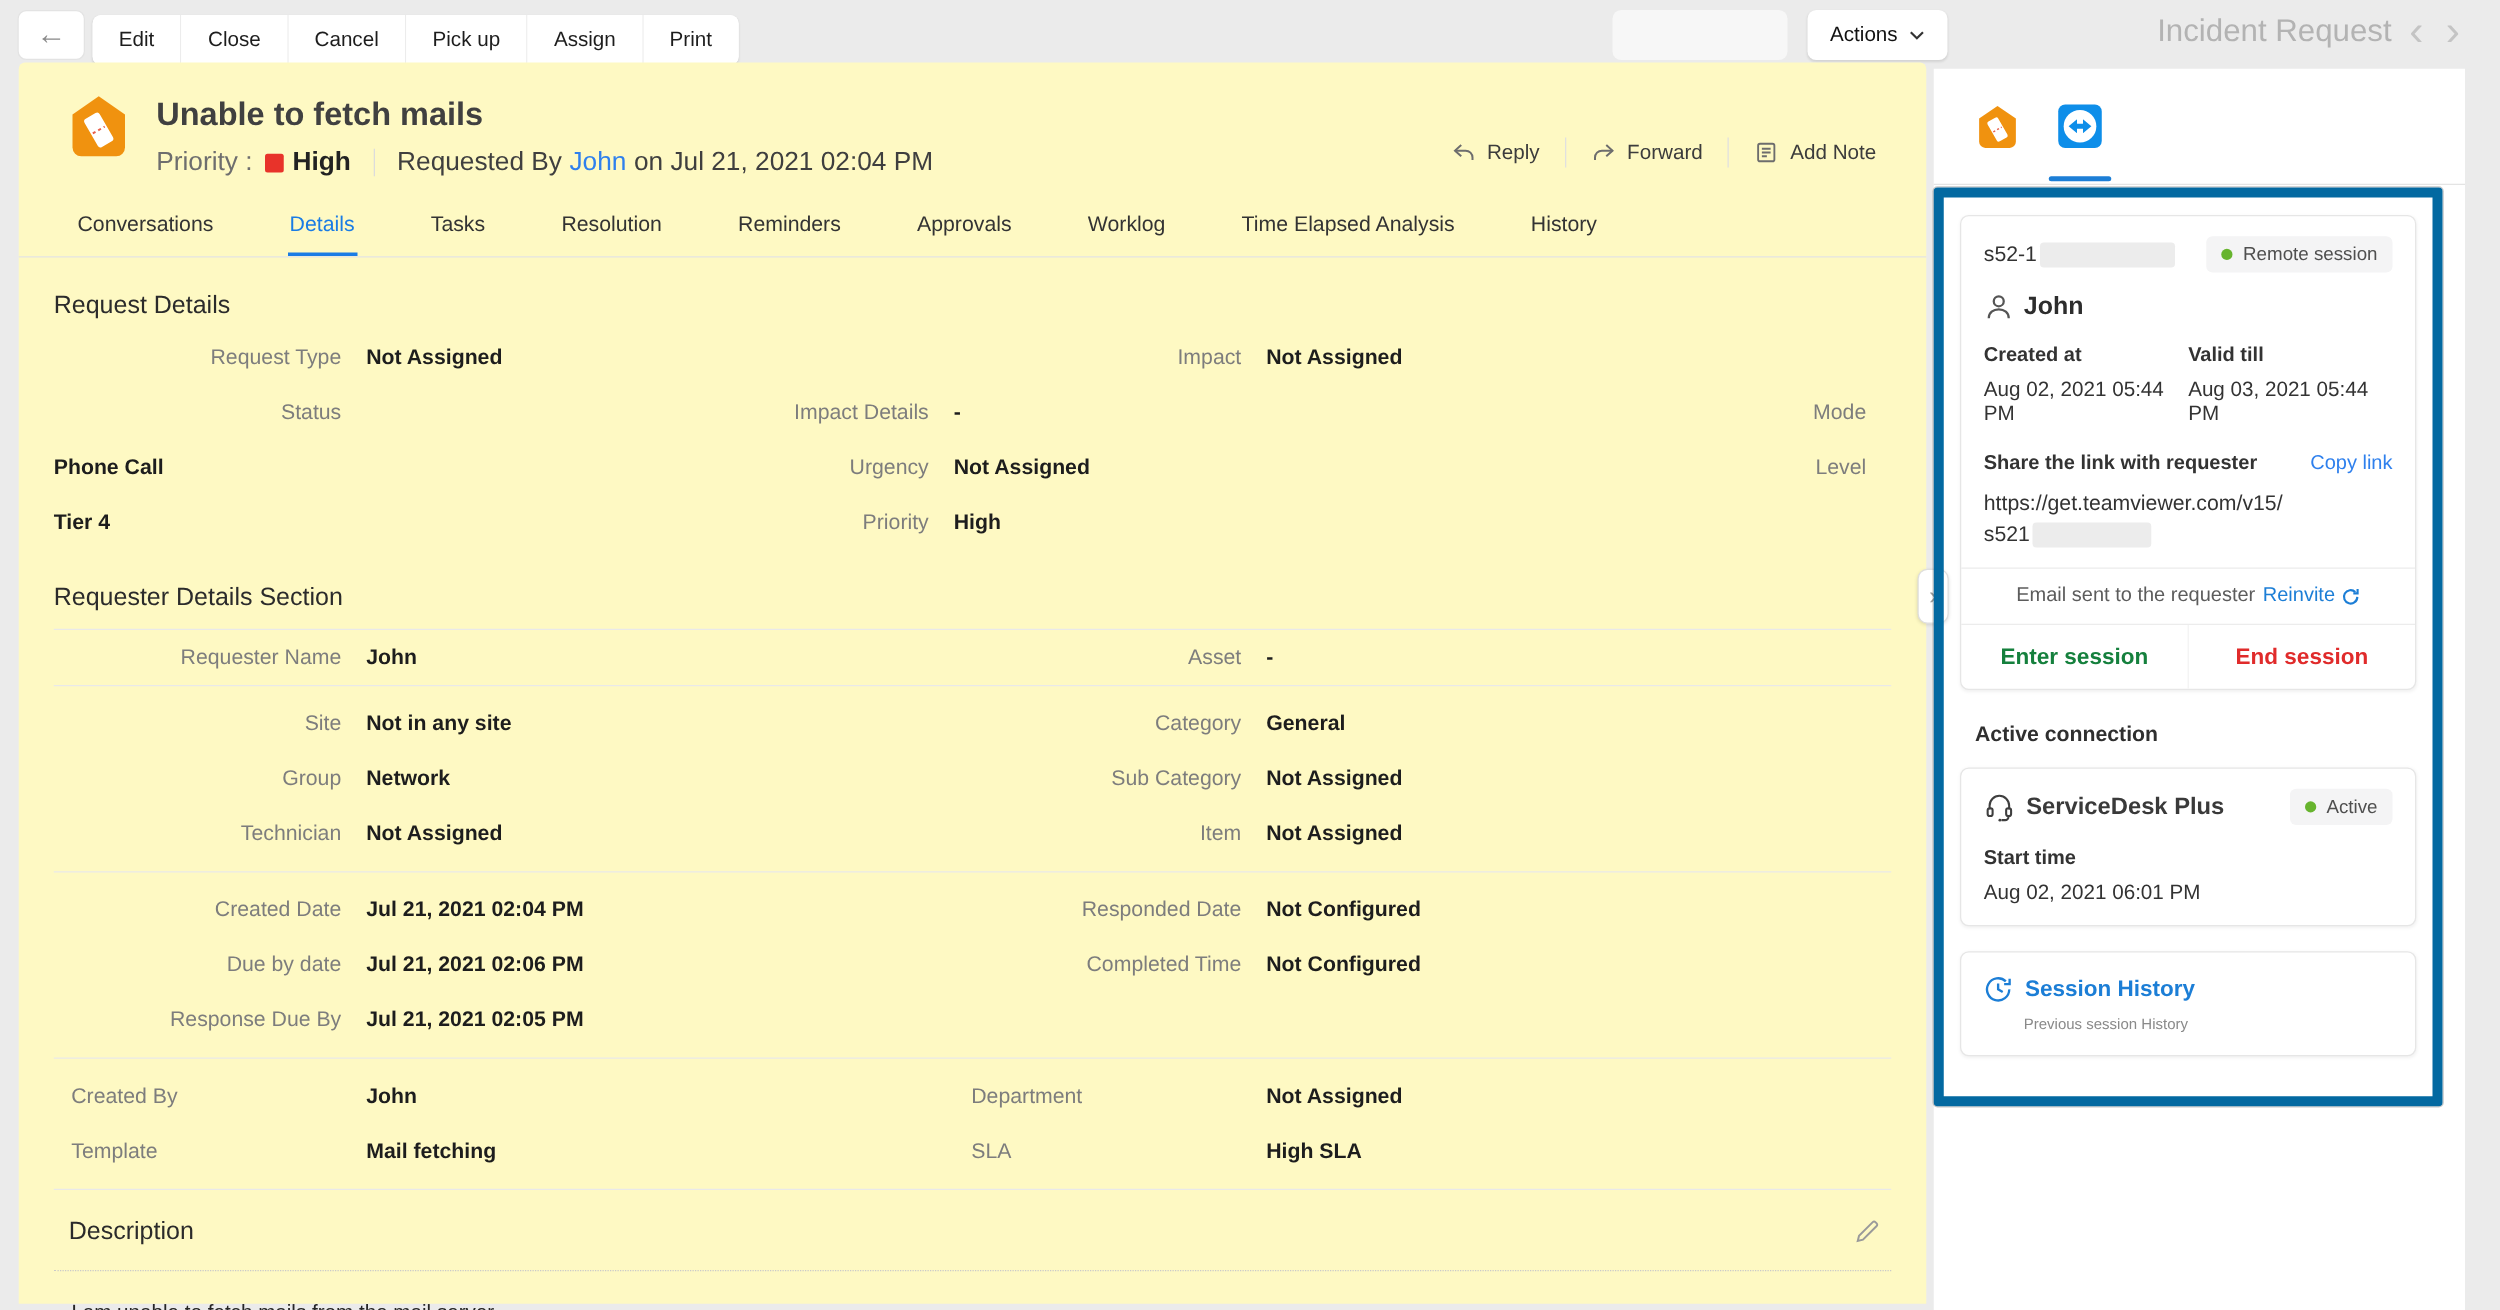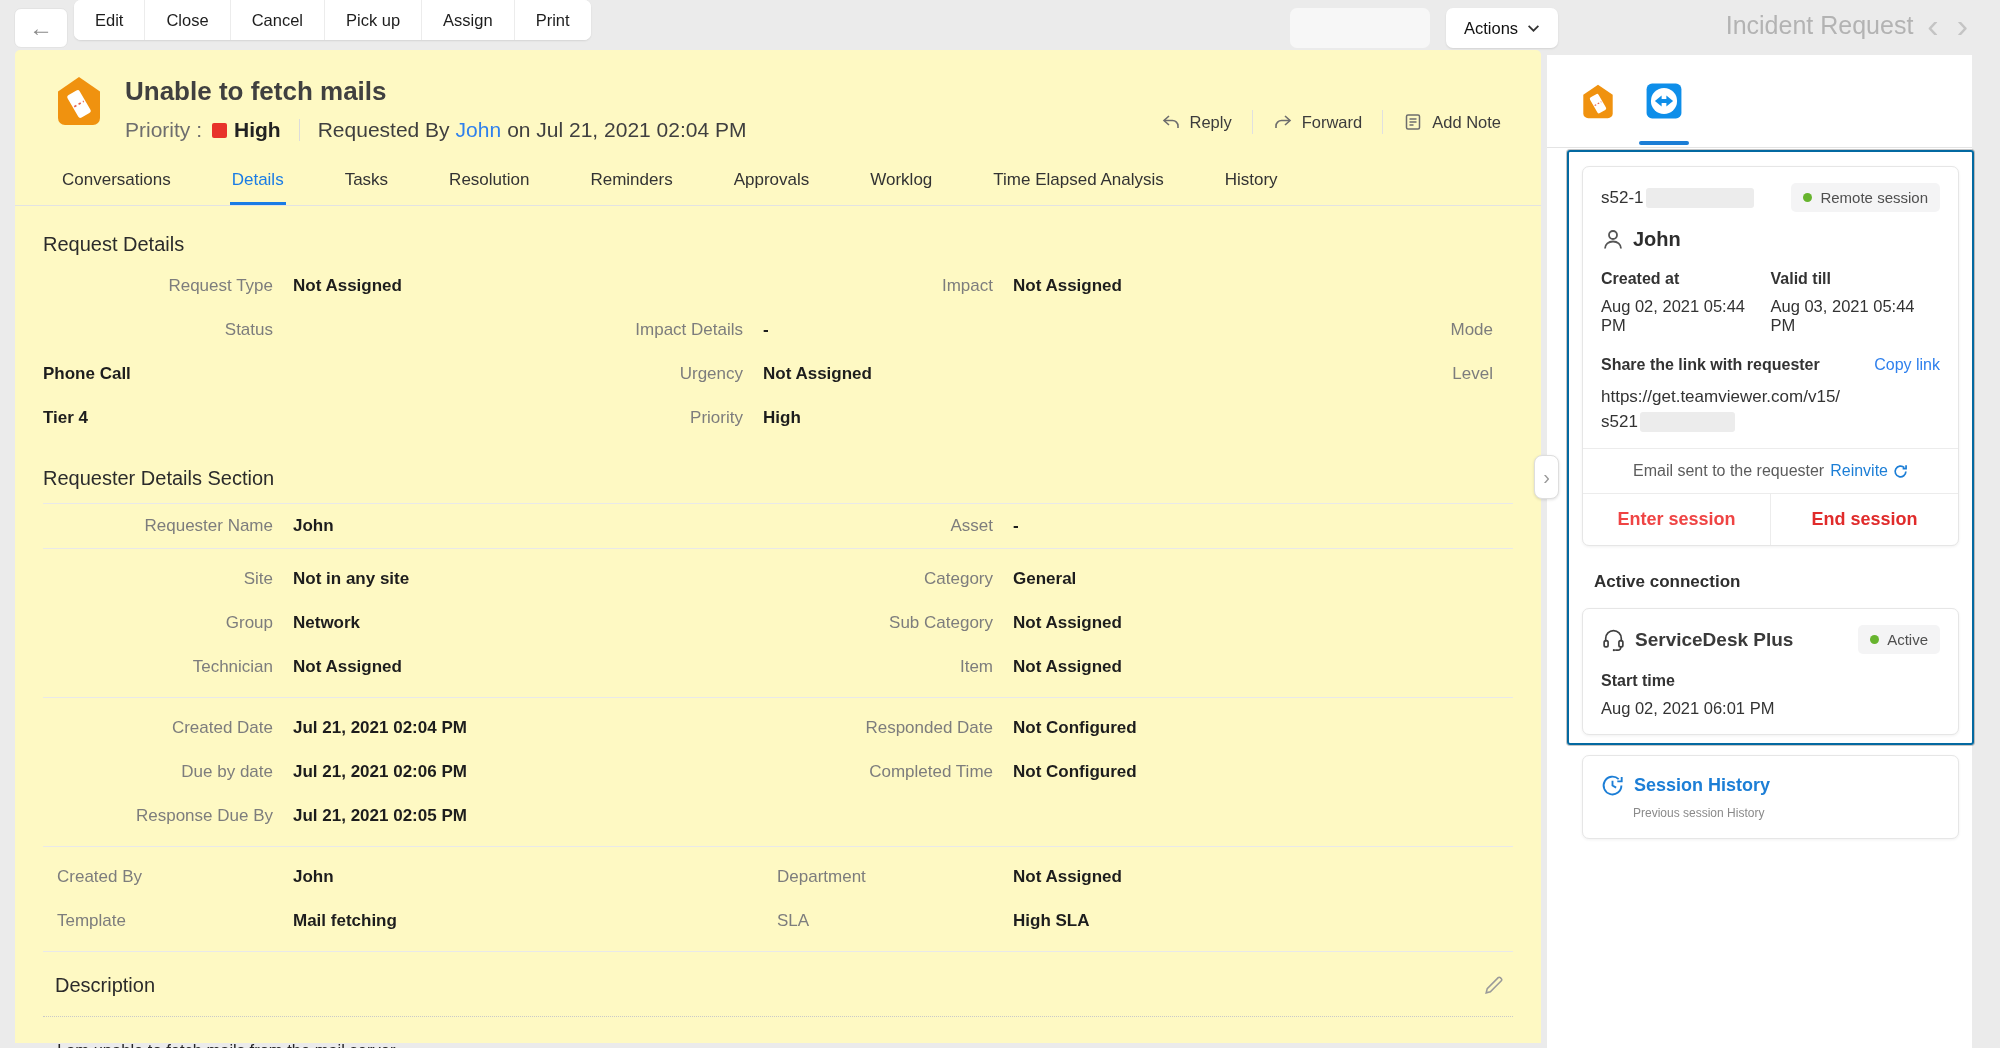--- a/index.html
+++ b/index.html
@@ -6,21 +6,21 @@
   html,body { width:2000px; height:1048px; }
   body {
     font-family:"Liberation Sans", sans-serif;
     background:#ebebeb; position:relative; overflow:hidden; color:#2e2e2e;
   }
   
   .toolbar { position:absolute; top:0; left:0; width:2000px; height:55px; background:#ebebeb; }
   .back-btn { position:absolute; left:14px; top:8px; width:54px; height:40px; background:#fff;
     border:1px solid #e3e3e3; border-radius:7px; color:#8a8a8a; font-size:24px; line-height:1;
     display:flex; align-items:center; justify-content:center; cursor:pointer; }
-  .btn-group { position:absolute; left:74px; top:0; display:flex; background:#fff; border-radius:7px;
+  .btn-group { position:absolute; left:74px; top:12px; display:flex; background:#fff; border-radius:7px;
     box-shadow:0 1px 2px rgba(0,0,0,.10); overflow:hidden; }
   .btn-group button { height:40px; padding:0 21px; border:none; background:#fff; font-family:inherit;
     font-size:16.5px; color:#1d1d1d; border-right:1px solid #ececec; cursor:pointer; }
   .btn-group button:last-child { border-right:none; }
   .input-stub { position:absolute; left:1290px; top:8px; width:140px; height:40px; background:#f7f7f7;
     border-radius:7px; }
   .actions-btn { position:absolute; left:1446px; top:8px; height:40px; padding:0 18px; background:#fff;
     border:none; border-radius:7px; box-shadow:0 1px 2px rgba(0,0,0,.10); font-family:inherit;
     font-size:16.5px; color:#111; display:flex; align-items:center; gap:9px; cursor:pointer; }
   .page-title-area { position:absolute; right:28px; top:10px; display:flex; align-items:center; gap:10px; }
@@ -69,22 +69,22 @@
   .panel { position:absolute; left:1547px; top:55px; width:425px; height:993px; background:#fff; }
   .panel-tabs { height:93px; display:flex; align-items:center; padding-left:28px; gap:20px;
     border-bottom:1px solid #e4e4e4; }
   .ptab { width:46px; height:60px; display:flex; align-items:center; justify-content:center;
     position:relative; background:none; border:none; cursor:pointer; }
   .ptab.active::after { content:""; position:absolute; left:-2px; right:-2px; bottom:-14px; height:4px;
     background:#1c7ed6; border-radius:2px; }
   .collapse-handle { position:absolute; left:-13px; top:400px; width:25px; height:44px; background:#fff;
     border:1px solid #dedede; border-radius:8px; color:#9a9a9a; font-size:20px;
     display:flex; align-items:center; justify-content:center; cursor:pointer; box-shadow:0 1px 3px rgba(0,0,0,.12); }
-  .highlight-box { position:absolute; left:20px; top:95px; width:407px; height:595px;
-    border:2px solid #0369a1; border-radius:3px; box-shadow:0 0 0 1px rgba(90,90,90,.35); padding:14px 13px 0; }
+  .highlight-box { position:absolute; left:0; top:95px; width:407px; height:735px;
+    border:8px solid #0369a1; border-radius:3px; box-shadow:0 0 0 1px rgba(90,90,90,.35); padding:14px 13px 0; }
   .scard { background:#fff; border:1px solid #e6e6e6; border-radius:7px; box-shadow:0 1px 3px rgba(0,0,0,.06); }
   .card1-info { padding:16px 18px 14px; }
   .code-row { display:flex; align-items:center; }
   .session-code { font-size:17px; color:#333; }
   .blur-chip { display:inline-block; height:20px; background:#ececec; border-radius:3px; margin-left:2px; }
   .pill { margin-left:auto; display:flex; align-items:center; gap:8px; background:#f4f4f5; border-radius:5px;
     padding:6px 12px; font-size:15px; color:#4f4f4f; }
   .dot { width:9px; height:9px; border-radius:50%; background:#67b42e; }
   .user-row { display:flex; align-items:center; gap:8px; margin-top:15px; }
   .user-name { font-size:20px; font-weight:700; color:#2d2d2d; }
@@ -95,21 +95,21 @@
   .share-row { display:flex; align-items:center; margin-top:21px; }
   .copy-link { margin-left:auto; color:#2f80ed; font-size:16px; text-decoration:none; cursor:pointer; }
   .url { font-size:17px; color:#333; margin-top:11px; line-height:1.45; word-break:break-all; }
   .url-line2 { display:flex; align-items:center; }
   .email-row { border-top:1px solid #ececec; padding:13px 10px; text-align:center; font-size:16px; color:#5c5c5c;
     display:flex; align-items:center; justify-content:center; gap:6px; }
   .reinvite { color:#1c7ed6; text-decoration:none; cursor:pointer; display:flex; align-items:center; gap:5px; }
   .session-btns { display:flex; border-top:1px solid #ececec; }
   .session-btns > button { flex:1; background:none; border:none; font-family:inherit; padding:15px 0;
     font-size:18px; font-weight:700; cursor:pointer; }
-  .enter-btn { color:#ef4444; border-right:1px solid #ececec !important; border-radius:0 0 0 7px; }
+  .enter-btn { color:#15803d; border-right:1px solid #ececec !important; border-radius:0 0 0 7px; }
   .end-btn { color:#e02b2b; border-radius:0 0 7px 0; }
   .panel-heading { margin:26px 0 0 12px; font-size:17px; font-weight:700; color:#2f2f2f; }
   .card2 { margin-top:16px; padding:16px 18px; }
   .conn-row { display:flex; align-items:center; gap:9px; }
   .conn-name { font-size:19px; font-weight:700; color:#3a3a3a;text-align:center; }
   .card2 .slabel { margin-top:18px; display:block; }
   .card3 { margin-top:20px; padding:18px; }
   .hist-row { display:flex; align-items:center; gap:10px; }
   .hist-link { color:#1c7ed6; font-size:18px; font-weight:700; text-decoration:none; cursor:pointer; }
   .hist-sub { margin:9px 0 0 32px; font-size:12px; color:#8a8a8a; }

